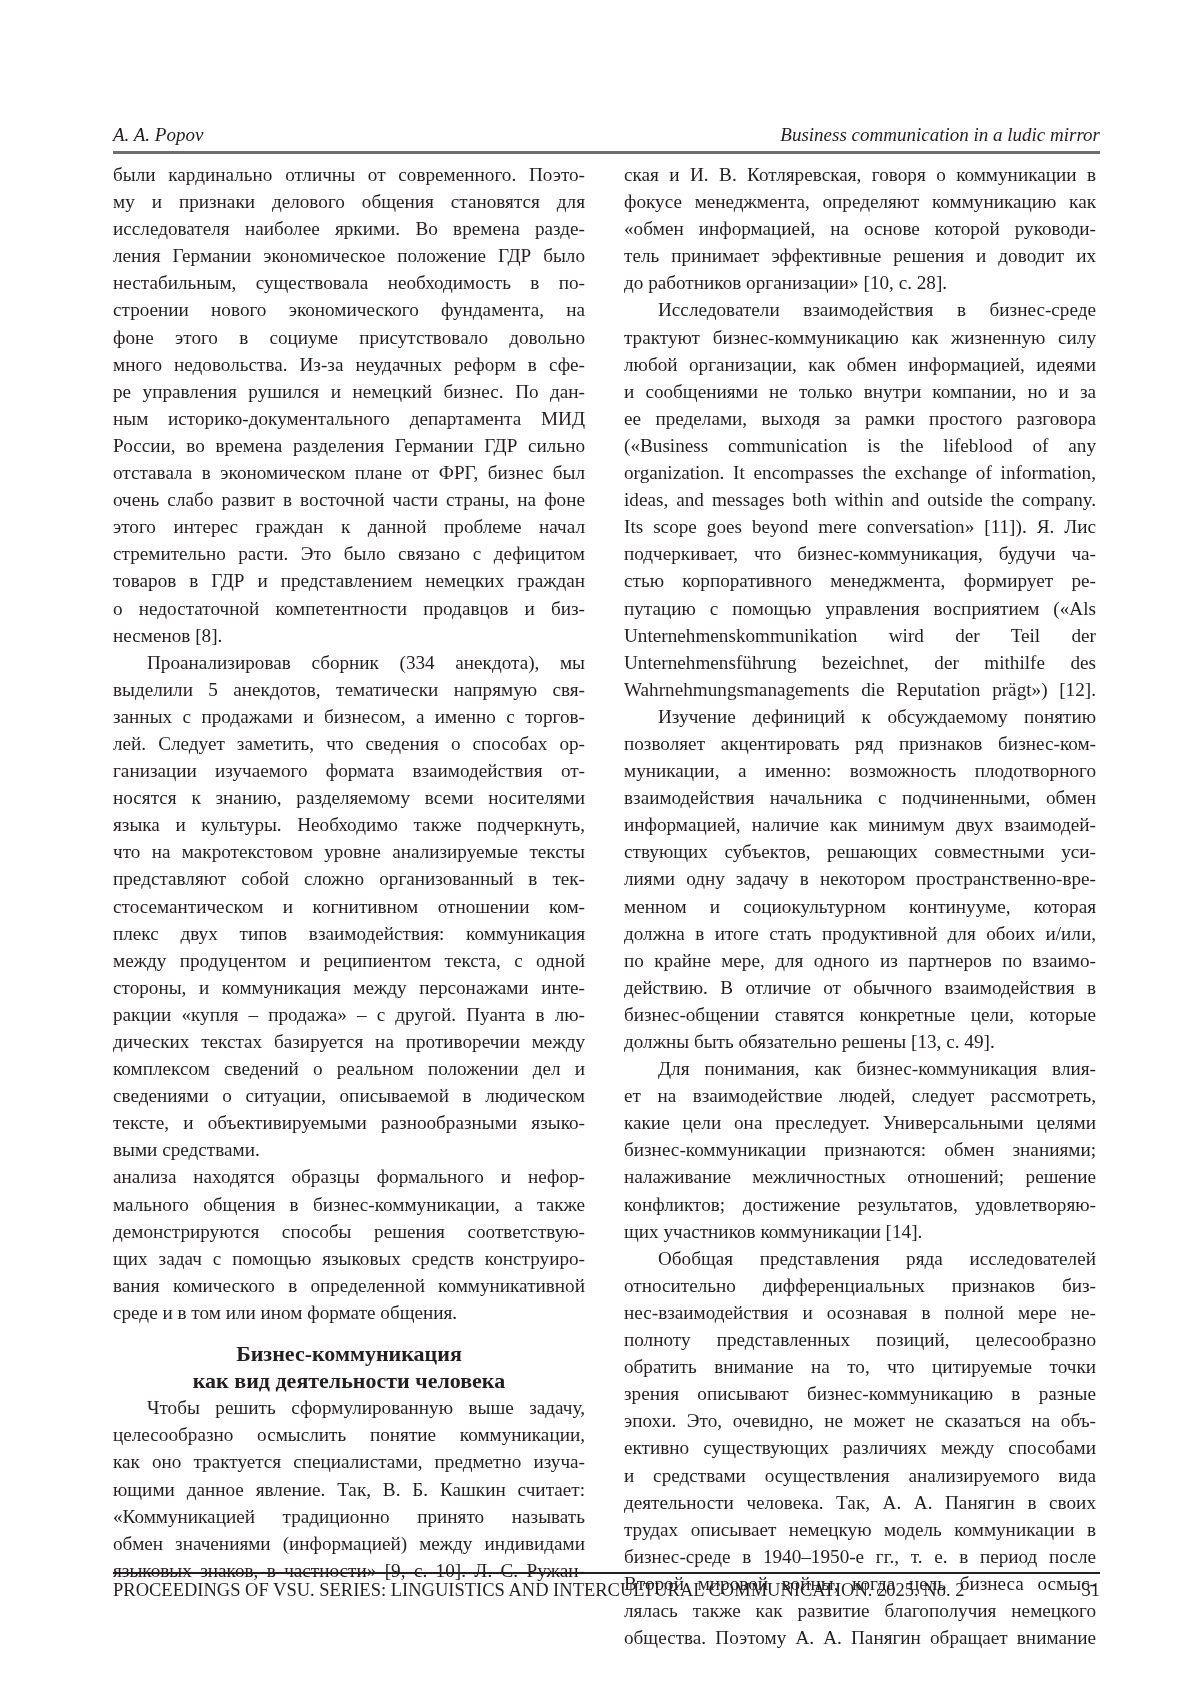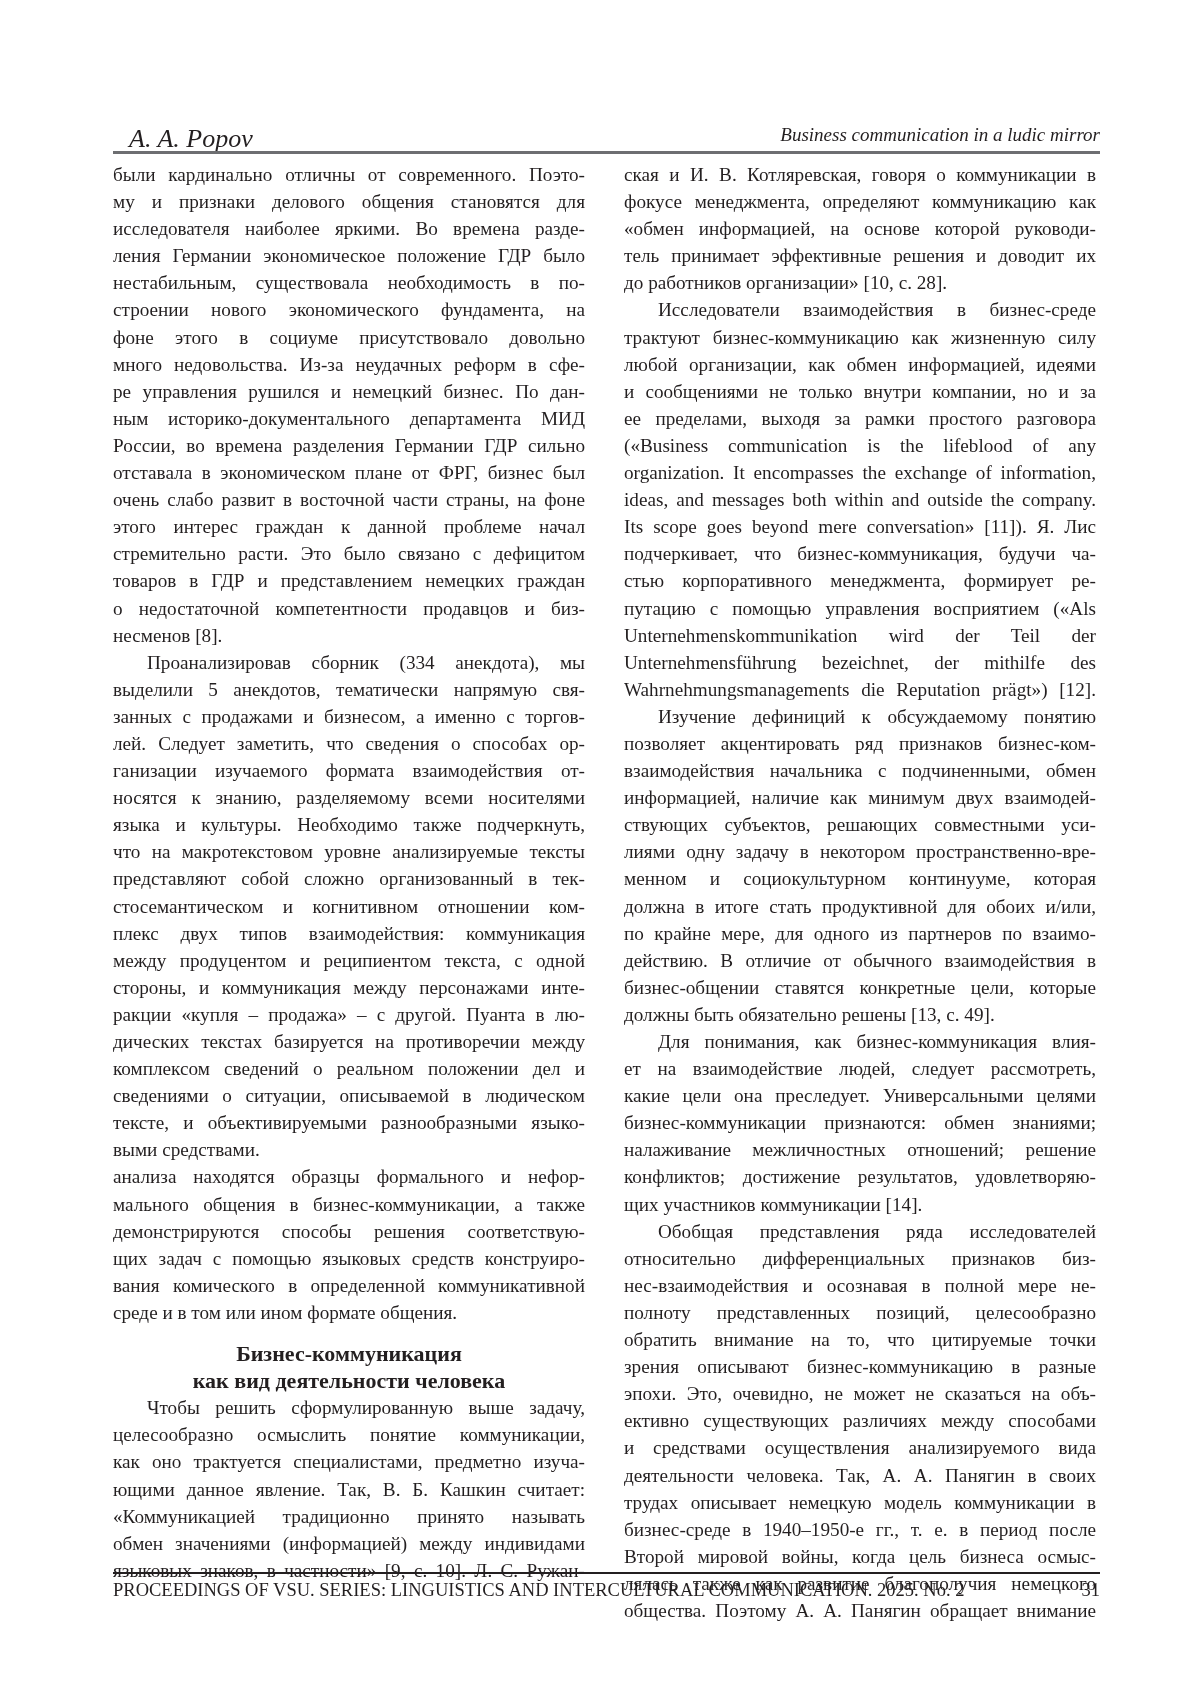--- a/index.html
+++ b/index.html
@@ -1,19 +1,19 @@
 <!DOCTYPE html>
 <html><head>
 <meta charset="utf-8">
 <style>
   html, body { margin: 0; padding: 0; background: #ffffff; }
   body { width: 1200px; height: 1697px; position: relative; overflow: hidden;
          font-family: "Liberation Serif", "DejaVu Serif", serif; color: #231f20; }
   .header { position: absolute; left: 113px; top: 124px; width: 987px; height: 24px; }
-  .header .author { position: absolute; left: 16px; top: 0; font-style: italic; font-size: 26px; }
+  .header .author { position: absolute; left: 0; top: 0; font-style: italic; font-size: 19px; }
   .header .running-title { position: absolute; right: 0; top: 0; font-style: italic; font-size: 19px; }
   .header-rule { position: absolute; left: 113px; top: 151px; width: 987px; height: 3px; background: #6d6e71; }
   .column { position: absolute; top: 161px; width: 472px; }
   .col-left { left: 113px; }
   .col-right { left: 624px; }
   .line { display: block; height: 27.1px; line-height: 27.1px; font-size: 19.2px;
           text-align: justify; text-align-last: justify; white-space: nowrap; overflow: visible; }
   .line.last { text-align-last: left; }
   .line.indent { text-indent: 34px; }
   .heading { display: block; height: 27.1px; line-height: 27.1px; font-size: 22px; font-weight: bold;
@@ -110,20 +110,21 @@
       <span class="line">ideas, and messages both within and outside the company.</span>
       <span class="line">Its scope goes beyond mere conversation» [11]). Я. Лис</span>
       <span class="line">подчеркивает, что бизнес-коммуникация, будучи ча-</span>
       <span class="line">стью корпоративного менеджмента, формирует ре-</span>
       <span class="line">путацию с помощью управления восприятием («Als</span>
       <span class="line">Unternehmenskommunikation wird der Teil der</span>
       <span class="line">Unternehmensführung bezeichnet, der mithilfe des</span>
       <span class="line">Wahrnehmungsmanagements die Reputation prägt») [12].</span>
       <span class="line indent">Изучение дефиниций к обсуждаемому понятию</span>
       <span class="line">позволяет акцентировать ряд признаков бизнес-ком-</span>
+      <span class="line">муникации, а именно: возможность плодотворного</span>
       <span class="line">взаимодействия начальника с подчиненными, обмен</span>
       <span class="line">информацией, наличие как минимум двух взаимодей-</span>
       <span class="line">ствующих субъектов, решающих совместными уси-</span>
       <span class="line">лиями одну задачу в некотором пространственно-вре-</span>
       <span class="line">менном и социокультурном континууме, которая</span>
       <span class="line">должна в итоге стать продуктивной для обоих и/или,</span>
       <span class="line">по крайне мере, для одного из партнеров по взаимо-</span>
       <span class="line">действию. В отличие от обычного взаимодействия в</span>
       <span class="line">бизнес-общении ставятся конкретные цели, которые</span>
       <span class="line last">должны быть обязательно решены [13, с. 49].</span>

